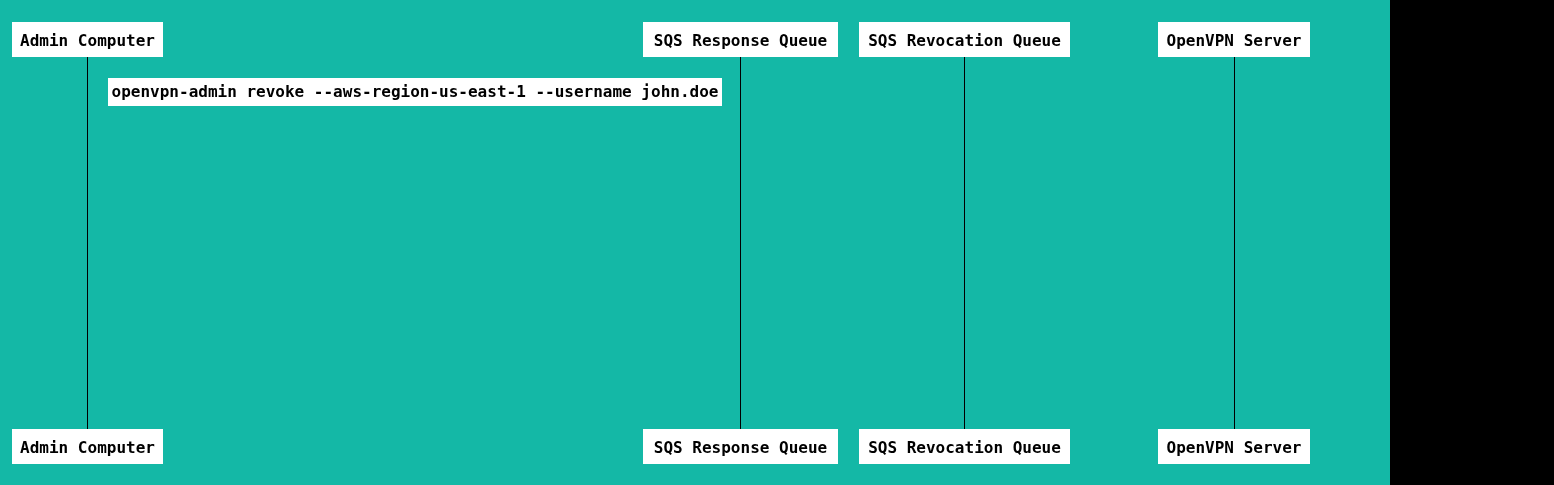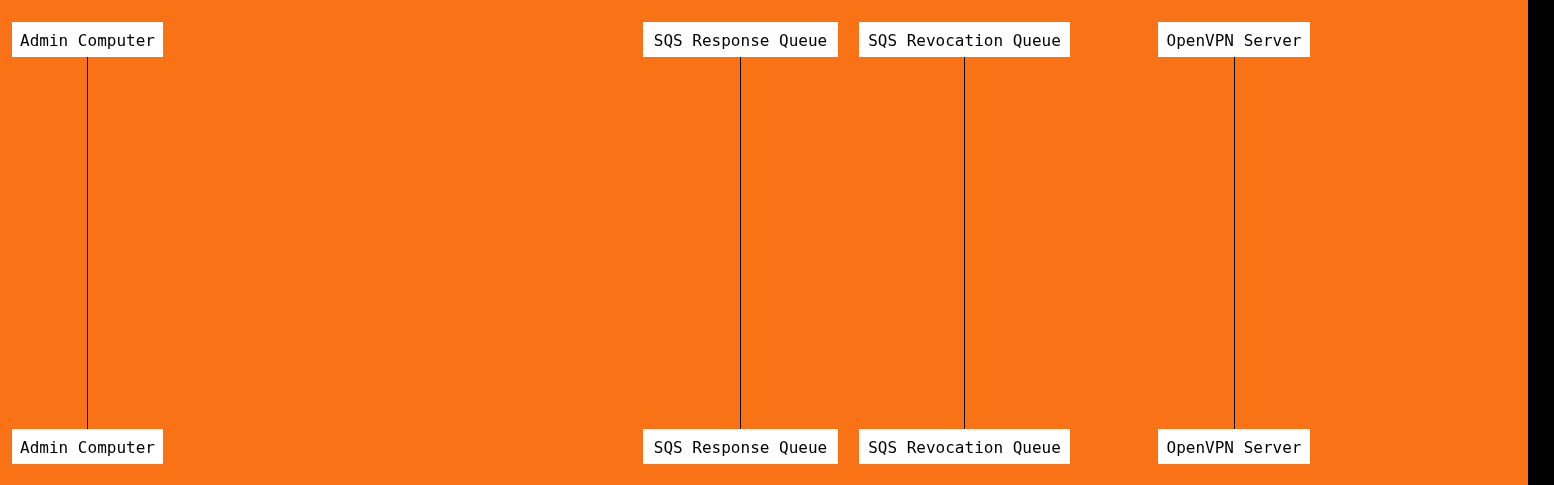--- a/index.html
+++ b/index.html
@@ -2,25 +2,26 @@
 <html><head>
 <meta charset="utf-8">
 <style>
   html, body {
     margin: 0;
     padding: 0;
     background: #000000;
   }
   #canvas {
     position: relative;
-    width: 1528px;
+    width: 1390px;
     height: 485px;
-    background: #f97316;
+    background: #14b8a6;
     overflow: hidden;
     font-family: "DejaVu Sans Mono", "Liberation Mono", monospace;
+    font-weight: bold;
   }
   .actor-box {
     position: absolute;
     height: 35px;
     background: #ffffff;
     color: #000000;
     font-size: 16px;
     line-height: 35px;
     text-align: center;
     box-sizing: border-box;
@@ -75,19 +76,20 @@
   <div class="lifeline lifeline-admin"></div>
   <div class="lifeline lifeline-response"></div>
   <div class="lifeline lifeline-revocation"></div>
   <div class="lifeline lifeline-openvpn"></div>
 
   <div class="actor-box actor-admin top">Admin Computer</div>
   <div class="actor-box actor-response top">SQS Response Queue</div>
   <div class="actor-box actor-revocation top">SQS Revocation Queue</div>
   <div class="actor-box actor-openvpn top">OpenVPN Server</div>
 
+  <div class="message-label">openvpn-admin revoke --aws-region-us-east-1 --username john.doe</div>
 
   <div class="actor-box actor-admin bottom">Admin Computer</div>
   <div class="actor-box actor-response bottom">SQS Response Queue</div>
   <div class="actor-box actor-revocation bottom">SQS Revocation Queue</div>
   <div class="actor-box actor-openvpn bottom">OpenVPN Server</div>
 
 </div>
 
 </body></html>

